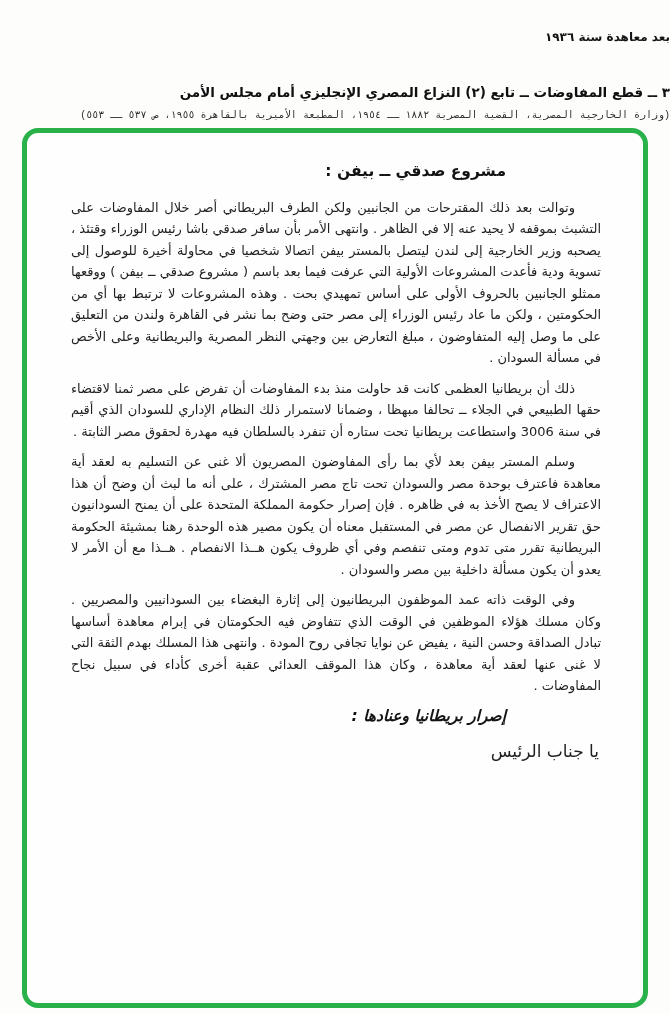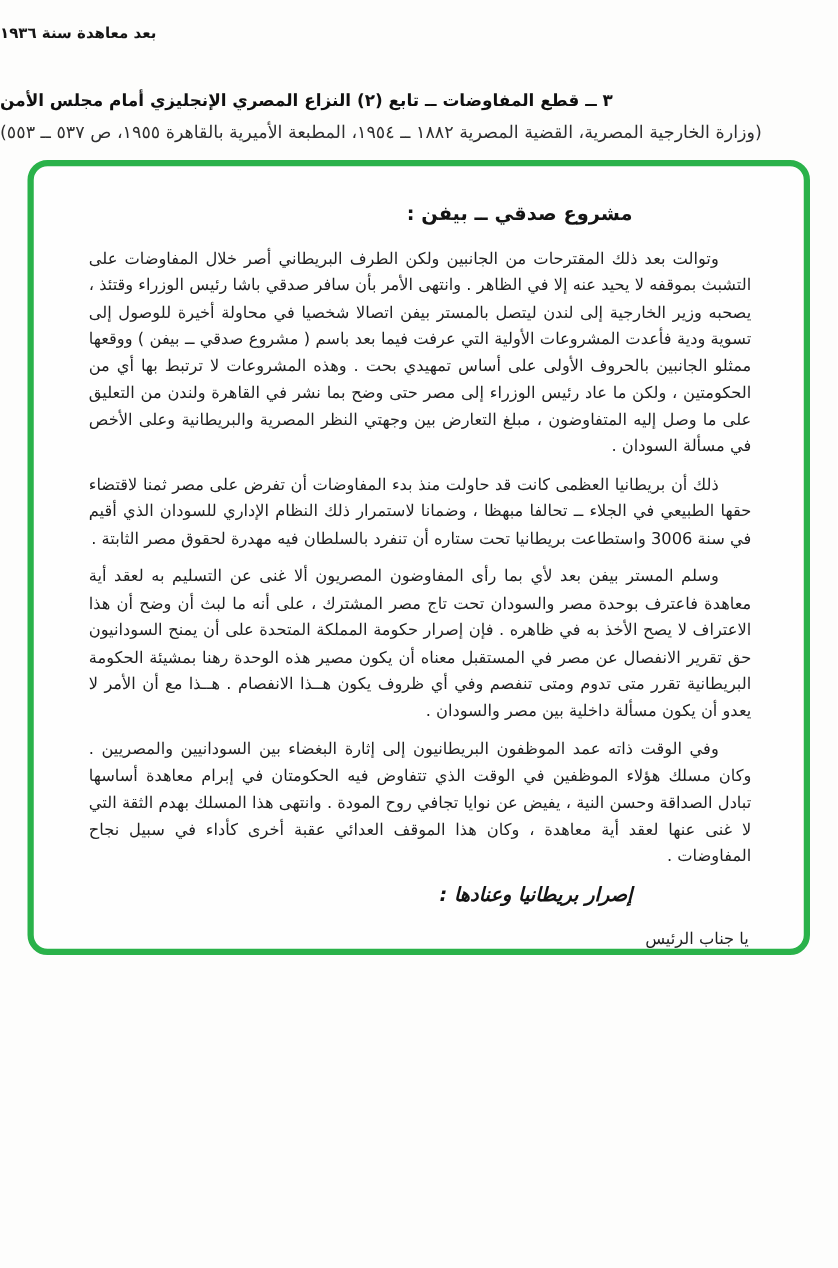--- a/index.html
+++ b/index.html
@@ -6,29 +6,29 @@
   html,body { width:670px; height:1014px; }
   body {
     background:#ffffff;
     font-family:"DejaVu Sans", sans-serif;
     color:#1c1c1c;
     overflow:hidden;
   }
   .page { position:relative; width:670px; height:1014px; background:#fdfdfc; }
 
   
-  .doc-header { direction:rtl; text-align:left; padding-top:19px; }
+  .doc-header { direction:rtl; text-align:right; padding-top:30px; }
   .h-line1 { font-size:12px; font-weight:bold; letter-spacing:.5px; margin-bottom:11px; color:#141414; }
   .h-line2 { font-size:13.5px; font-weight:bold; margin-bottom:9px; color:#101010;margin-top:40px; }
-  .h-line3 { font-size:14px; color:#2e2e2e; }
+  .h-line3 { font-size:10px; color:#2e2e2e;font-family:Liberation Mono, monospace; }
 
   
   .green-box {
     position:absolute; left:22px; top:128px;
-    width:626px; height:636px;
+    width:626px; height:880px;
     border:5px solid #2ab24a;
     border-radius:16px;
     background:#fefefe;
     padding:24px 42px 14px 44px;
     overflow:hidden;
   }
 
   .doc-body {
     direction:rtl;
     text-align:justify;
@@ -43,21 +43,21 @@
     font-weight:bold;
     text-align:right;
     color:#141414;
     margin:4px 95px 14px 0;
     text-indent:0;
   }
   .section-heading.second { margin-top:8px;font-style:italic; }
 
   .salutation {
     text-align:right;
-    font-size:13px;
+    font-size:17px;
     margin:0 2px 7px 0;
     color:#1f1f1f;
   }
 </style>
 </head>
 <body>
 
 <div class="page">
 
   <header class="doc-header">

